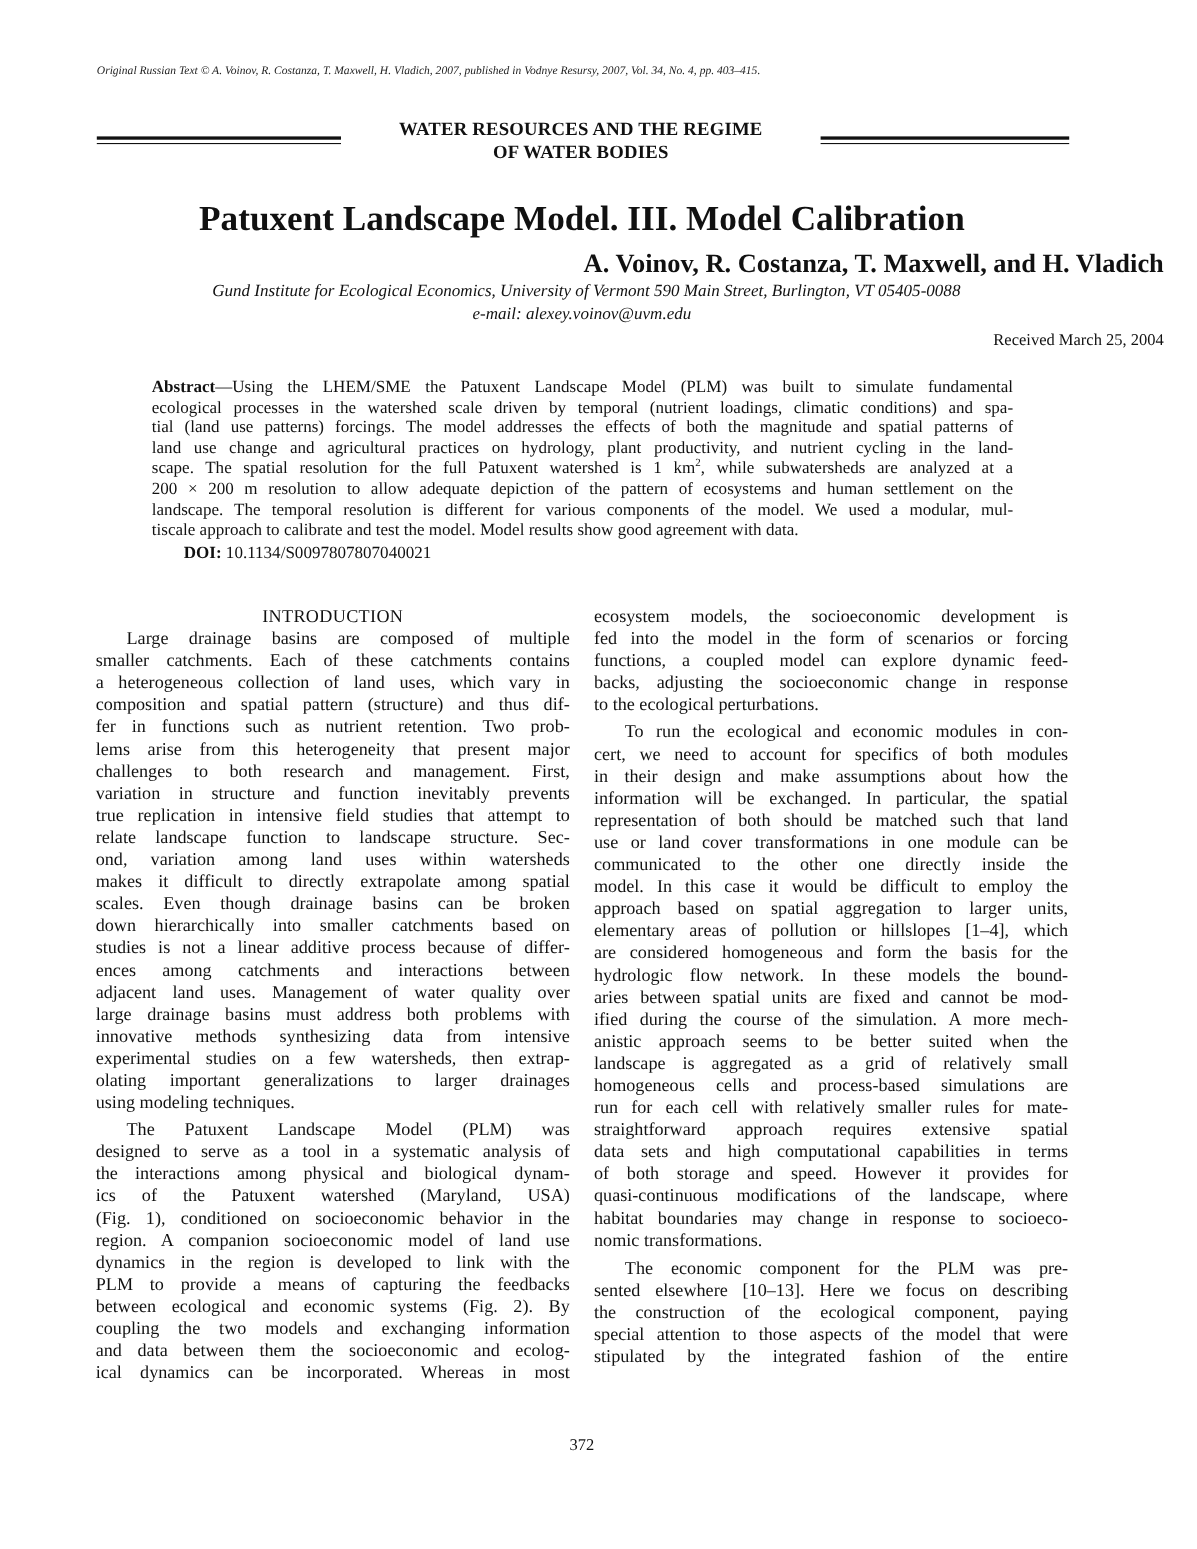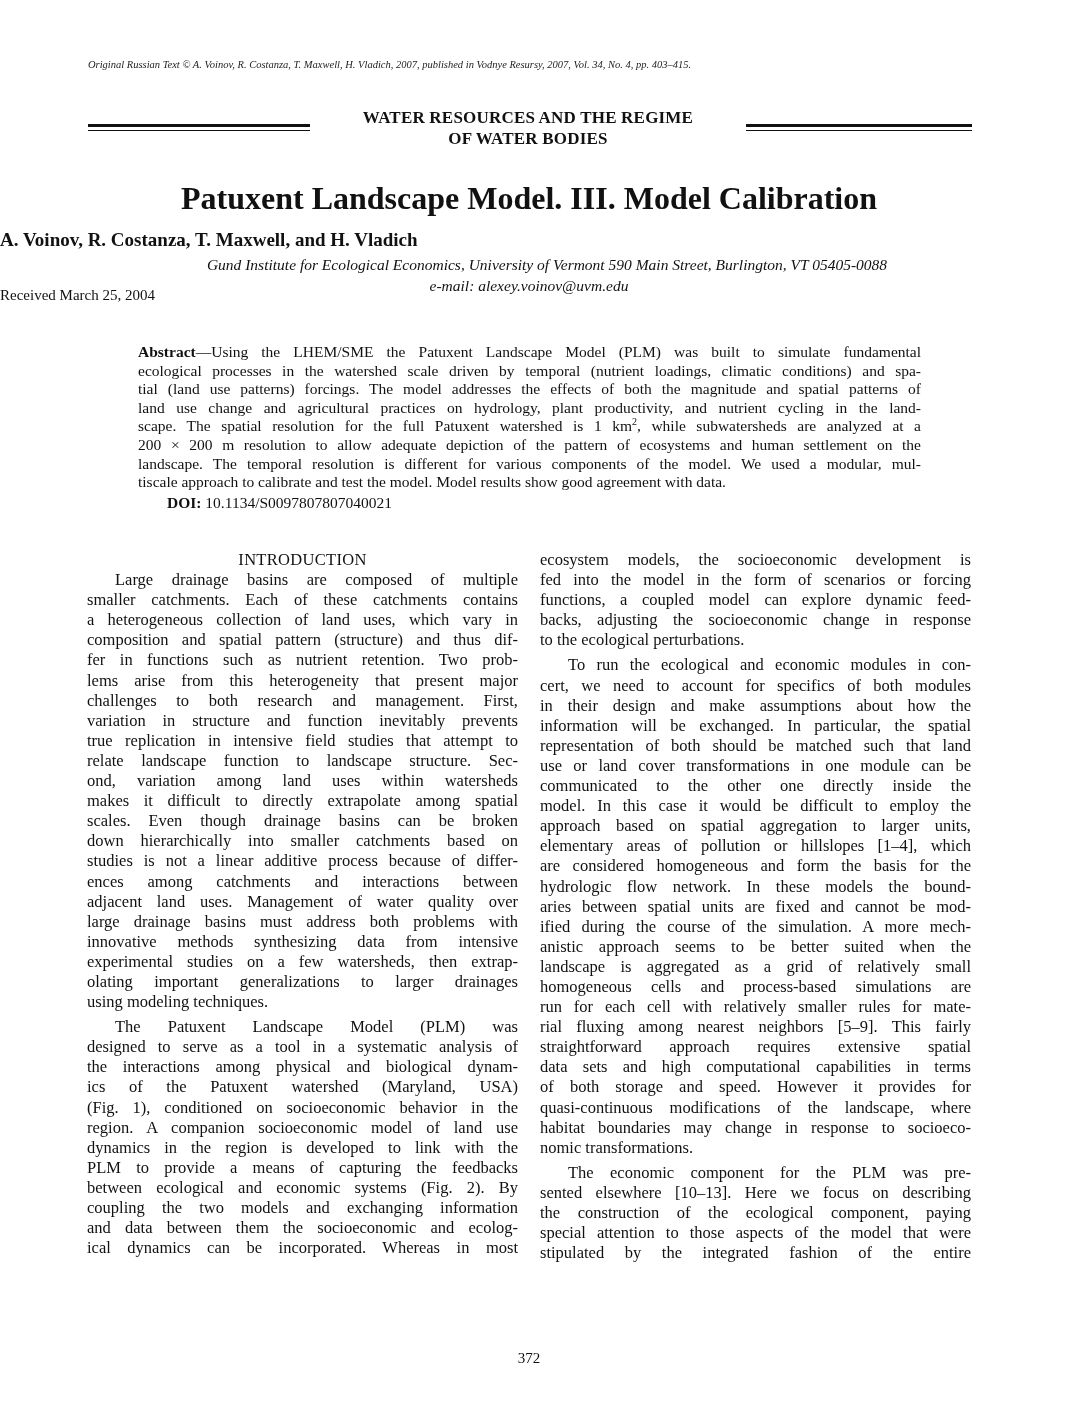--- a/index.html
+++ b/index.html
@@ -6,38 +6,38 @@
   body { width: 1088px; height: 1408px; position: relative; overflow: hidden; color: #111; font-family: "Liberation Serif", "DejaVu Serif", serif; }
   .journal-meta { position: absolute; left: 88px; top: 58px; font-style: italic; font-size: 10.5px; line-height: 14px; color: #222; }
   .section-head { position: absolute; left: 88px; top: 107px; width: 884px; height: 44px; }
   .rule-left, .rule-right { position: absolute; top: 17px; width: 222px; height: 8px; }
   .rule-left { left: 0; }
   .rule-right { right: 0; width: 226px; }
   .rule-left::before, .rule-right::before { content: ""; position: absolute; left: 0; right: 0; top: 0; border-top: 3px solid #111; }
   .rule-left::after, .rule-right::after { content: ""; position: absolute; left: 0; right: 0; top: 6px; border-top: 1px solid #111; }
   .section-title { position: absolute; left: 222px; width: 436px; top: 0; text-align: center; font-weight: bold; font-size: 17px; line-height: 21px; letter-spacing: 0.2px; }
   .paper-title { position: absolute; left: 0; width: 1058px; top: 178px; text-align: center; font-weight: bold; font-size: 32px; line-height: 40px; }
-  .authors { position: absolute; left: 0; width: 1058px; top: 228px; text-align: left; font-weight: bold; font-size: 19px; line-height: 24px; }
-  .affiliation { position: absolute; left: 18px; width: 1058px; top: 254px; text-align: center; font-style: italic; font-size: 15.5px; line-height: 21px; }
+  .authors { position: absolute; left: 0; width: 1058px; top: 228px; text-align: right; font-weight: bold; font-size: 24px; line-height: 24px; }
+  .affiliation { position: absolute; left: 4px; width: 1058px; top: 254px; text-align: center; font-style: italic; font-size: 15.5px; line-height: 21px; }
   .email { position: absolute; left: 0; width: 1058px; top: 275px; text-align: center; font-style: italic; font-size: 15.5px; line-height: 21px; }
-  .received { position: absolute; left: 0; width: 1058px; top: 285px; text-align: left; font-size: 15px; line-height: 21px; }
+  .received { position: absolute; left: 0; width: 1058px; top: 300px; text-align: right; font-size: 15px; line-height: 21px; }
   .abstract { position: absolute; left: 138px; width: 783px; top: 343px; font-size: 15.5px; line-height: 18.6px; }
   .abstract .line, .col .line { display: block; text-align: justify; text-align-last: justify; white-space: nowrap; overflow: visible; height: 18.6px; }
   .abstract .line.last, .col .line.last { text-align-last: left; }
   .abstract .lbl { font-weight: bold; }
   .doi { position: absolute; left: 138px; top: 493px; font-size: 15.5px; line-height: 19px; margin-left: 29px; }
   .doi .lbl { font-weight: bold; }
   .col { position: absolute; top: 550px; width: 431px; font-size: 16.5px; }
   .col .line { height: 20.1px; line-height: 20.1px; }
   .col-left { left: 87px; }
   .col-right { left: 540px; }
   .col .indent { padding-left: 28px; }
   .col .gap { height: 5px; }
   .intro-head { text-align: center; font-size: 16.5px; height: 20.1px; line-height: 20.1px; letter-spacing: 0.3px; }
-  .page-number { position: absolute; left: 0; width: 1058px; top: 1306px; text-align: center; font-size: 15px; margin-top: 44px; }
+  .page-number { position: absolute; left: 0; width: 1058px; top: 1306px; text-align: center; font-size: 15px; }
   sup { font-size: 10px; line-height: 0; }
 </style>
 </head>
 <body>
 
 <div class="journal-meta">
   <div>Original Russian Text © A. Voinov, R. Costanza, T. Maxwell, H. Vladich, 2007, published in Vodnye Resursy, 2007, Vol. 34, No. 4, pp. 403–415.</div>
 </div>
 
 <div class="section-head">
@@ -134,21 +134,20 @@
       <span class="line">approach based on spatial aggregation to larger units,</span>
       <span class="line">elementary areas of pollution or hillslopes [1–4], which</span>
       <span class="line">are considered homogeneous and form the basis for the</span>
       <span class="line">hydrologic flow network. In these models the bound-</span>
       <span class="line">aries between spatial units are fixed and cannot be mod-</span>
       <span class="line">ified during the course of the simulation. A more mech-</span>
       <span class="line">anistic approach seems to be better suited when the</span>
       <span class="line">landscape is aggregated as a grid of relatively small</span>
       <span class="line">homogeneous cells and process-based simulations are</span>
       <span class="line">run for each cell with relatively smaller rules for mate-</span>
-      <span class="line">rial fluxing among nearest neighbors [5–9]. This fairly</span>
       <span class="line">straightforward approach requires extensive spatial</span>
       <span class="line">data sets and high computational capabilities in terms</span>
       <span class="line">of both storage and speed. However it provides for</span>
       <span class="line">quasi-continuous modifications of the landscape, where</span>
       <span class="line">habitat boundaries may change in response to socioeco-</span>
       <span class="line last">nomic transformations.</span>
     </div>
     <div class="gap"></div>
     <div>
       <span class="line indent">The economic component for the PLM was pre-</span>

